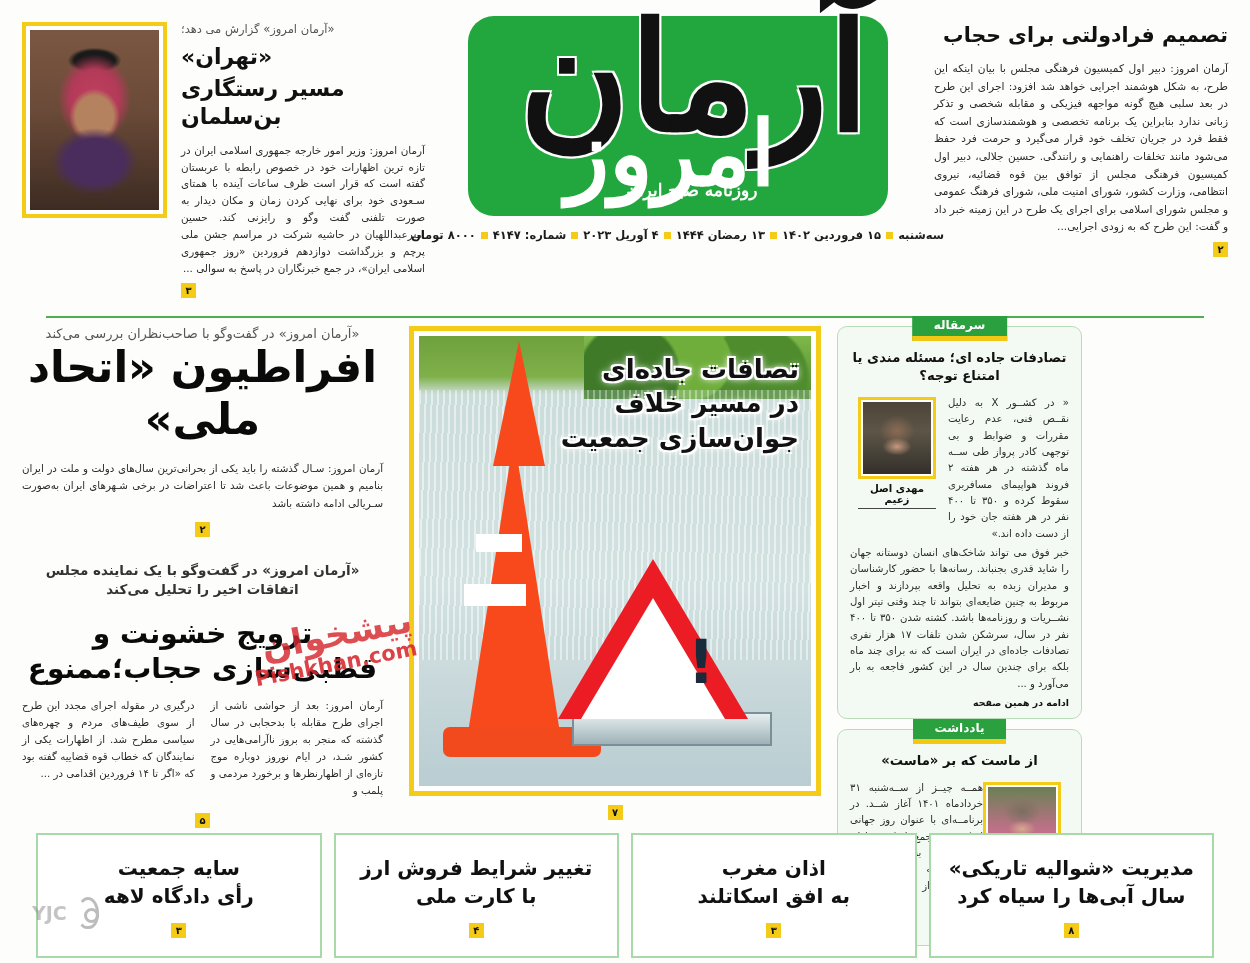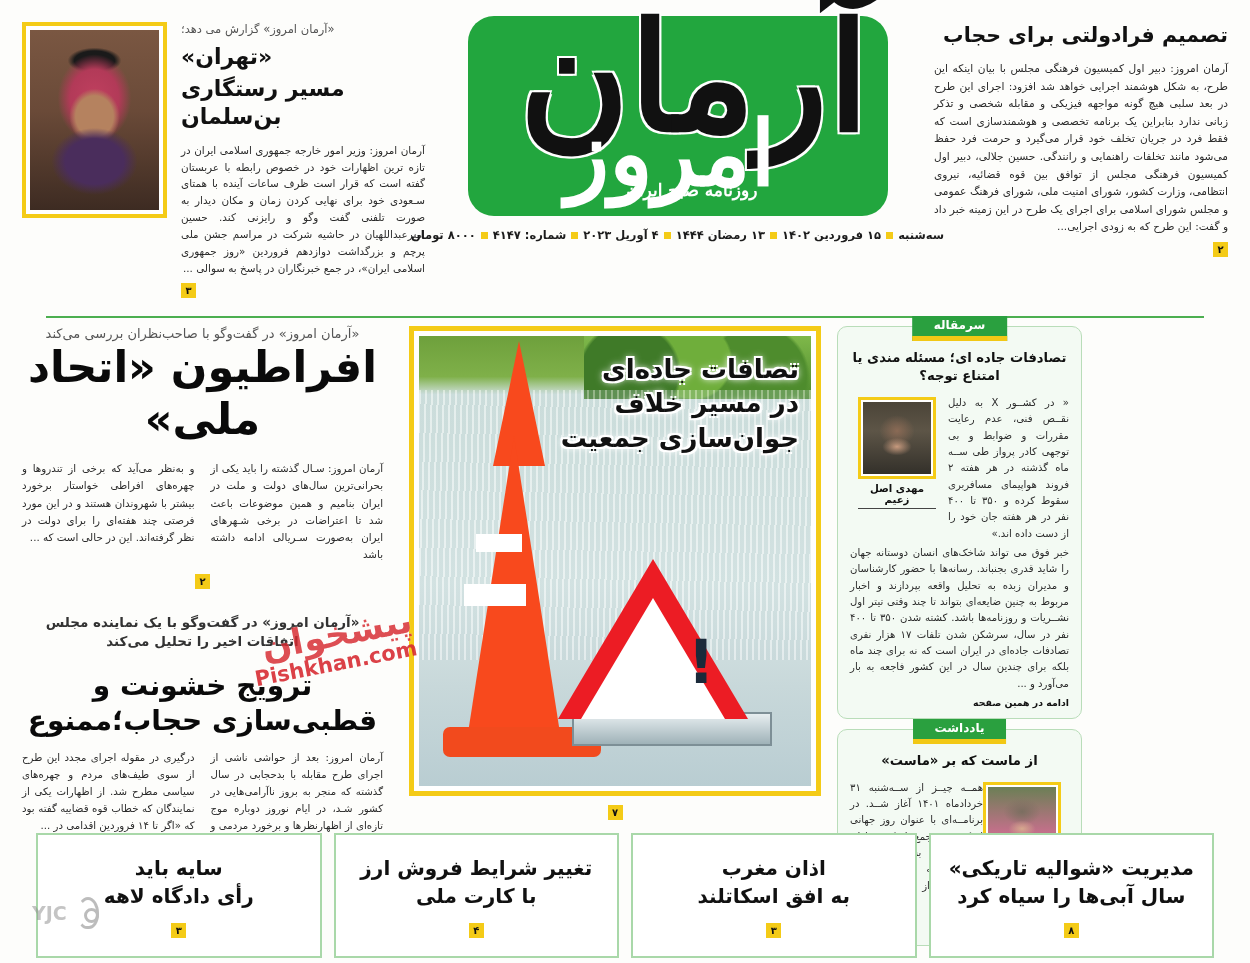--- a/index.html
+++ b/index.html
@@ -510,21 +510,20 @@
       </div>
     </div>
 
     <div class="left-col">
 
       <div>
         <div class="lead-kicker">«آرمان امروز» در گفت‌وگو با صاحب‌نظران بررسی می‌کند</div>
         <div class="lead-head">افراطیون «اتحاد ملی»</div>
         <div class="lead-body">
           <p>آرمان امروز: سـال گذشته را باید یکی از بحرانی‌ترین سال‌های دولت و ملت در ایران بنامیم و همین موضوعات باعث شد تا اعتراضات در برخی شـهرهای ایران به‌صورت سـریالی ادامه داشته باشد</p>
-          <p>و به‌نظر می‌آید که برخی از تندروها و چهره‌های افراطی خواستار برخورد بیشتر با شهروندان هستند و در این مورد فرصتی چند هفته‌ای را برای دولت در نظر گرفته‌اند. این در حالی است که ...</p>
         </div>
         <div class="lead-foot">
           <span class="pg-badge">۲</span>
         </div>
       </div>
 
       <div class="hr-green2"></div>
 
       <div>
         <div class="sec-kicker">
@@ -549,21 +548,21 @@
   </div>
 
   <div class="yjc">
     <span class="yjc-mark"></span>
     <span class="yjc-txt">YJC</span>
   </div>
 
   <div class="bottom-zone">
 
     <div class="bbox">
-      <div class="bbox-t">سایه باید</div>
+      <div class="bbox-t">سایه جمعیت</div>
       <div class="bbox-t">رأی دادگاه لاهه</div>
       <div class="bbox-b"><span class="pg-badge">۳</span></div>
     </div>
 
     <div class="bbox">
       <div class="bbox-t">تغییر شرایط فروش ارز</div>
       <div class="bbox-t">با کارت ملی</div>
       <div class="bbox-b"><span class="pg-badge">۴</span></div>
     </div>
 

